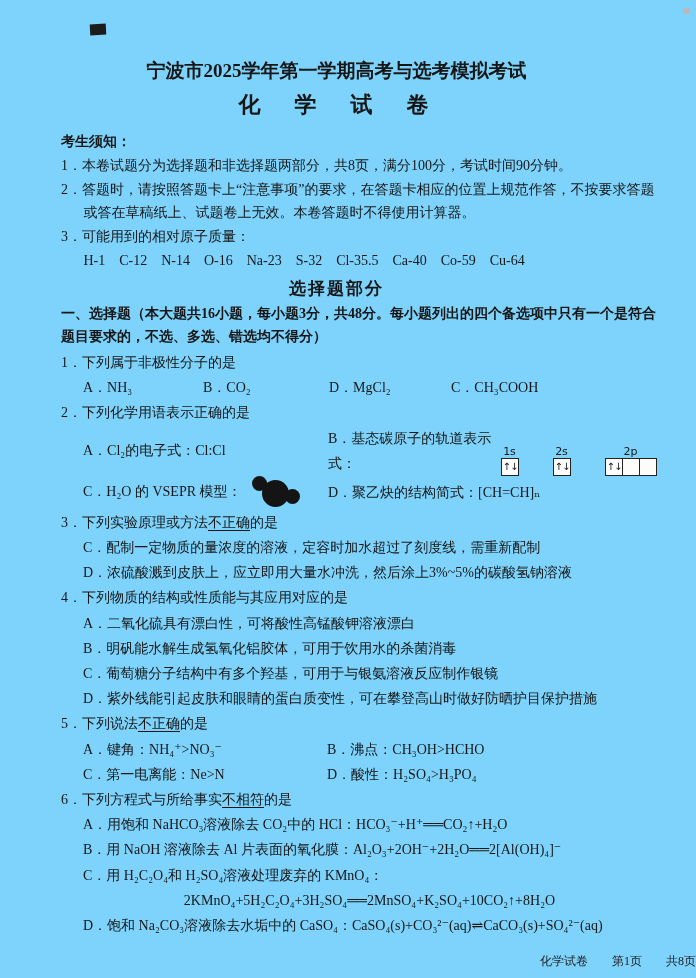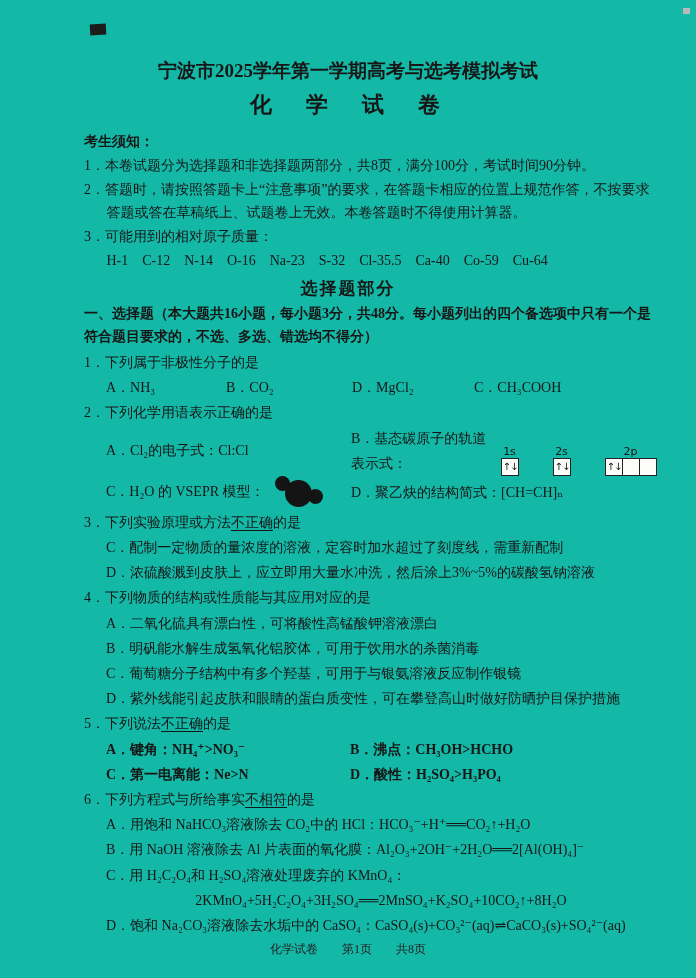--- a/index.html
+++ b/index.html
@@ -1,26 +1,26 @@
 <!DOCTYPE html>
 <html><head>
 <meta charset="utf-8">
 <style>
   html, body { margin: 0; padding: 0; background: #e9e9e9; }
   .page {
     position: relative;
     width: 696px;
     height: 978px;
     margin: 0 auto;
-    background: #14b8a6;
+    background: #7dd3fc;
     color: #161616;
     font-family: "Liberation Serif", "DejaVu Serif", serif;
     font-size: 14px;
     box-sizing: border-box;
-    padding: 46px 40px 0 84px;
+    padding: 46px 40px 0 61px;
     overflow: hidden;
   }
   .centered { text-align: center; position: relative; left: -22px; }
   .u { text-decoration: underline; text-underline-offset: 3px; }
 
   .scan-mark {
     position: absolute; top: 24px; left: 90px;
     width: 16px; height: 11px; background: #1c1c1c;
     transform: rotate(-3deg);
   }
@@ -71,28 +71,27 @@
   .atom { position: absolute; border-radius: 50%; background: #141414; }
   .atom-o  { width: 27px; height: 27px; left: 11px; top: 4px; }
   .atom-h1 { width: 15px; height: 15px; left: 1px;  top: 0; }
   .atom-h2 { width: 15px; height: 15px; left: 34px; top: 13px; }
 
   .q5-options {
     display: grid;
     grid-template-columns: 244px auto;
     padding-left: 22px;
     line-height: 1.8;
-    font-weight: bold;
   }
 
   .eq-center { text-align: center; padding-left: 22px; line-height: 1.8; }
 
   .footer {
-    position: absolute; bottom: 20px; left: 0; right: 0;
-    text-align: center; font-size: 12px; color: #222;
+    position: absolute; bottom: 8px; left: 0; right: 0;
+    text-align: right; font-size: 12px; color: #222;
   }
 </style>
 </head>
 <body>
 
 <div class="page">
 
   <div class="scan-mark"></div>
   <div class="scan-speck"></div>
 

